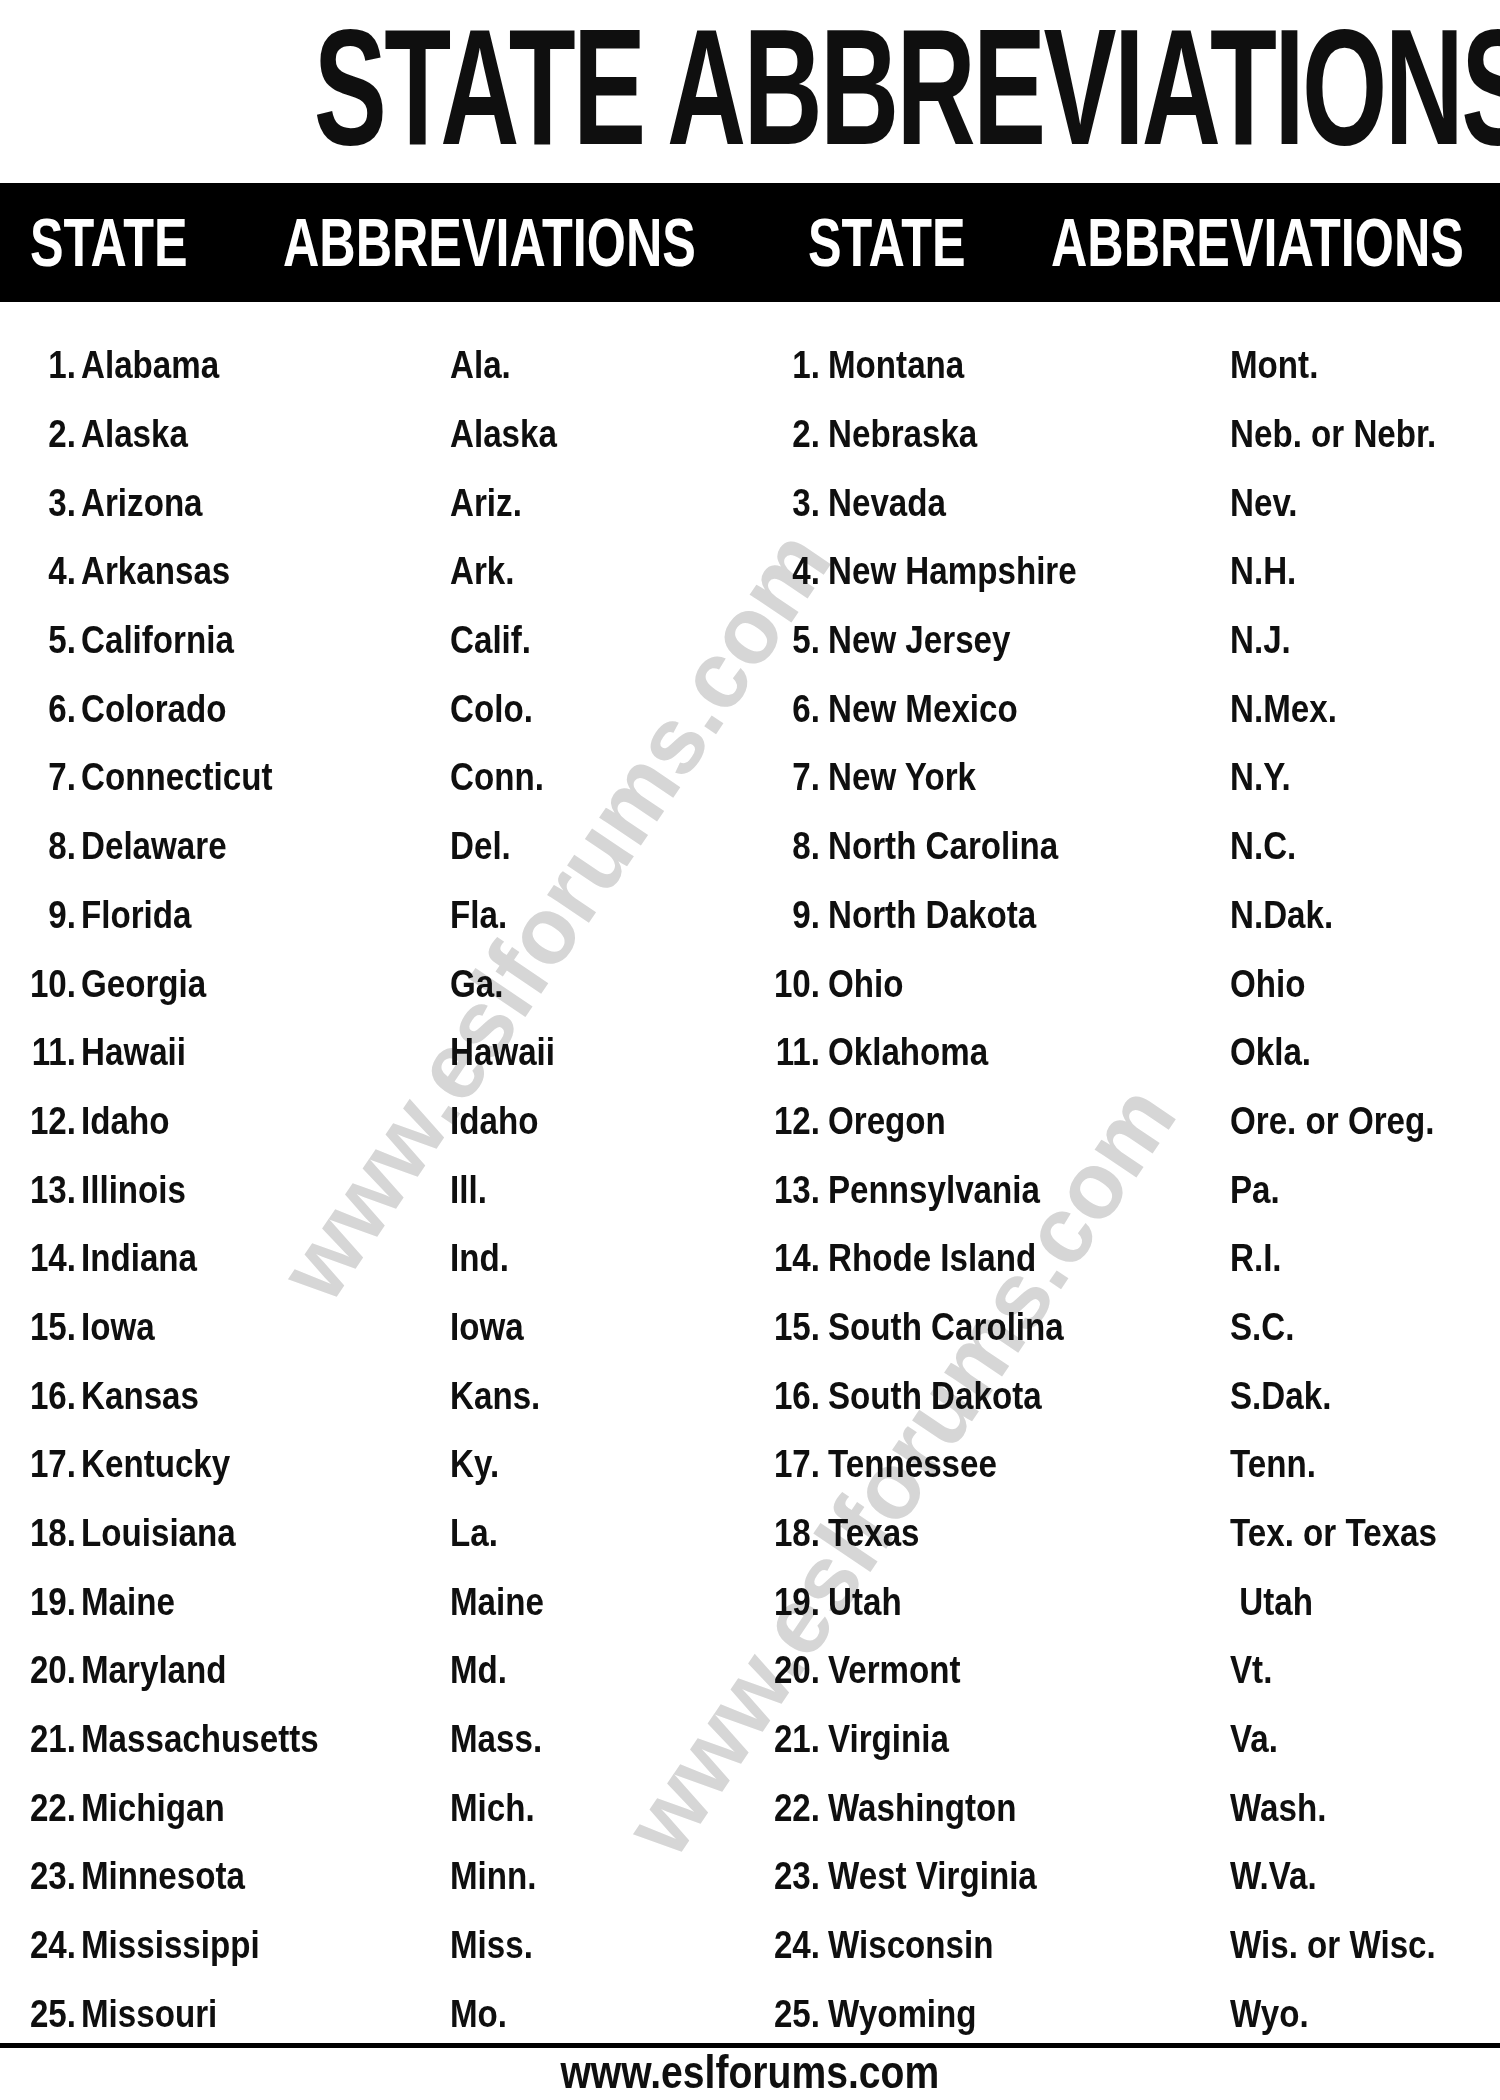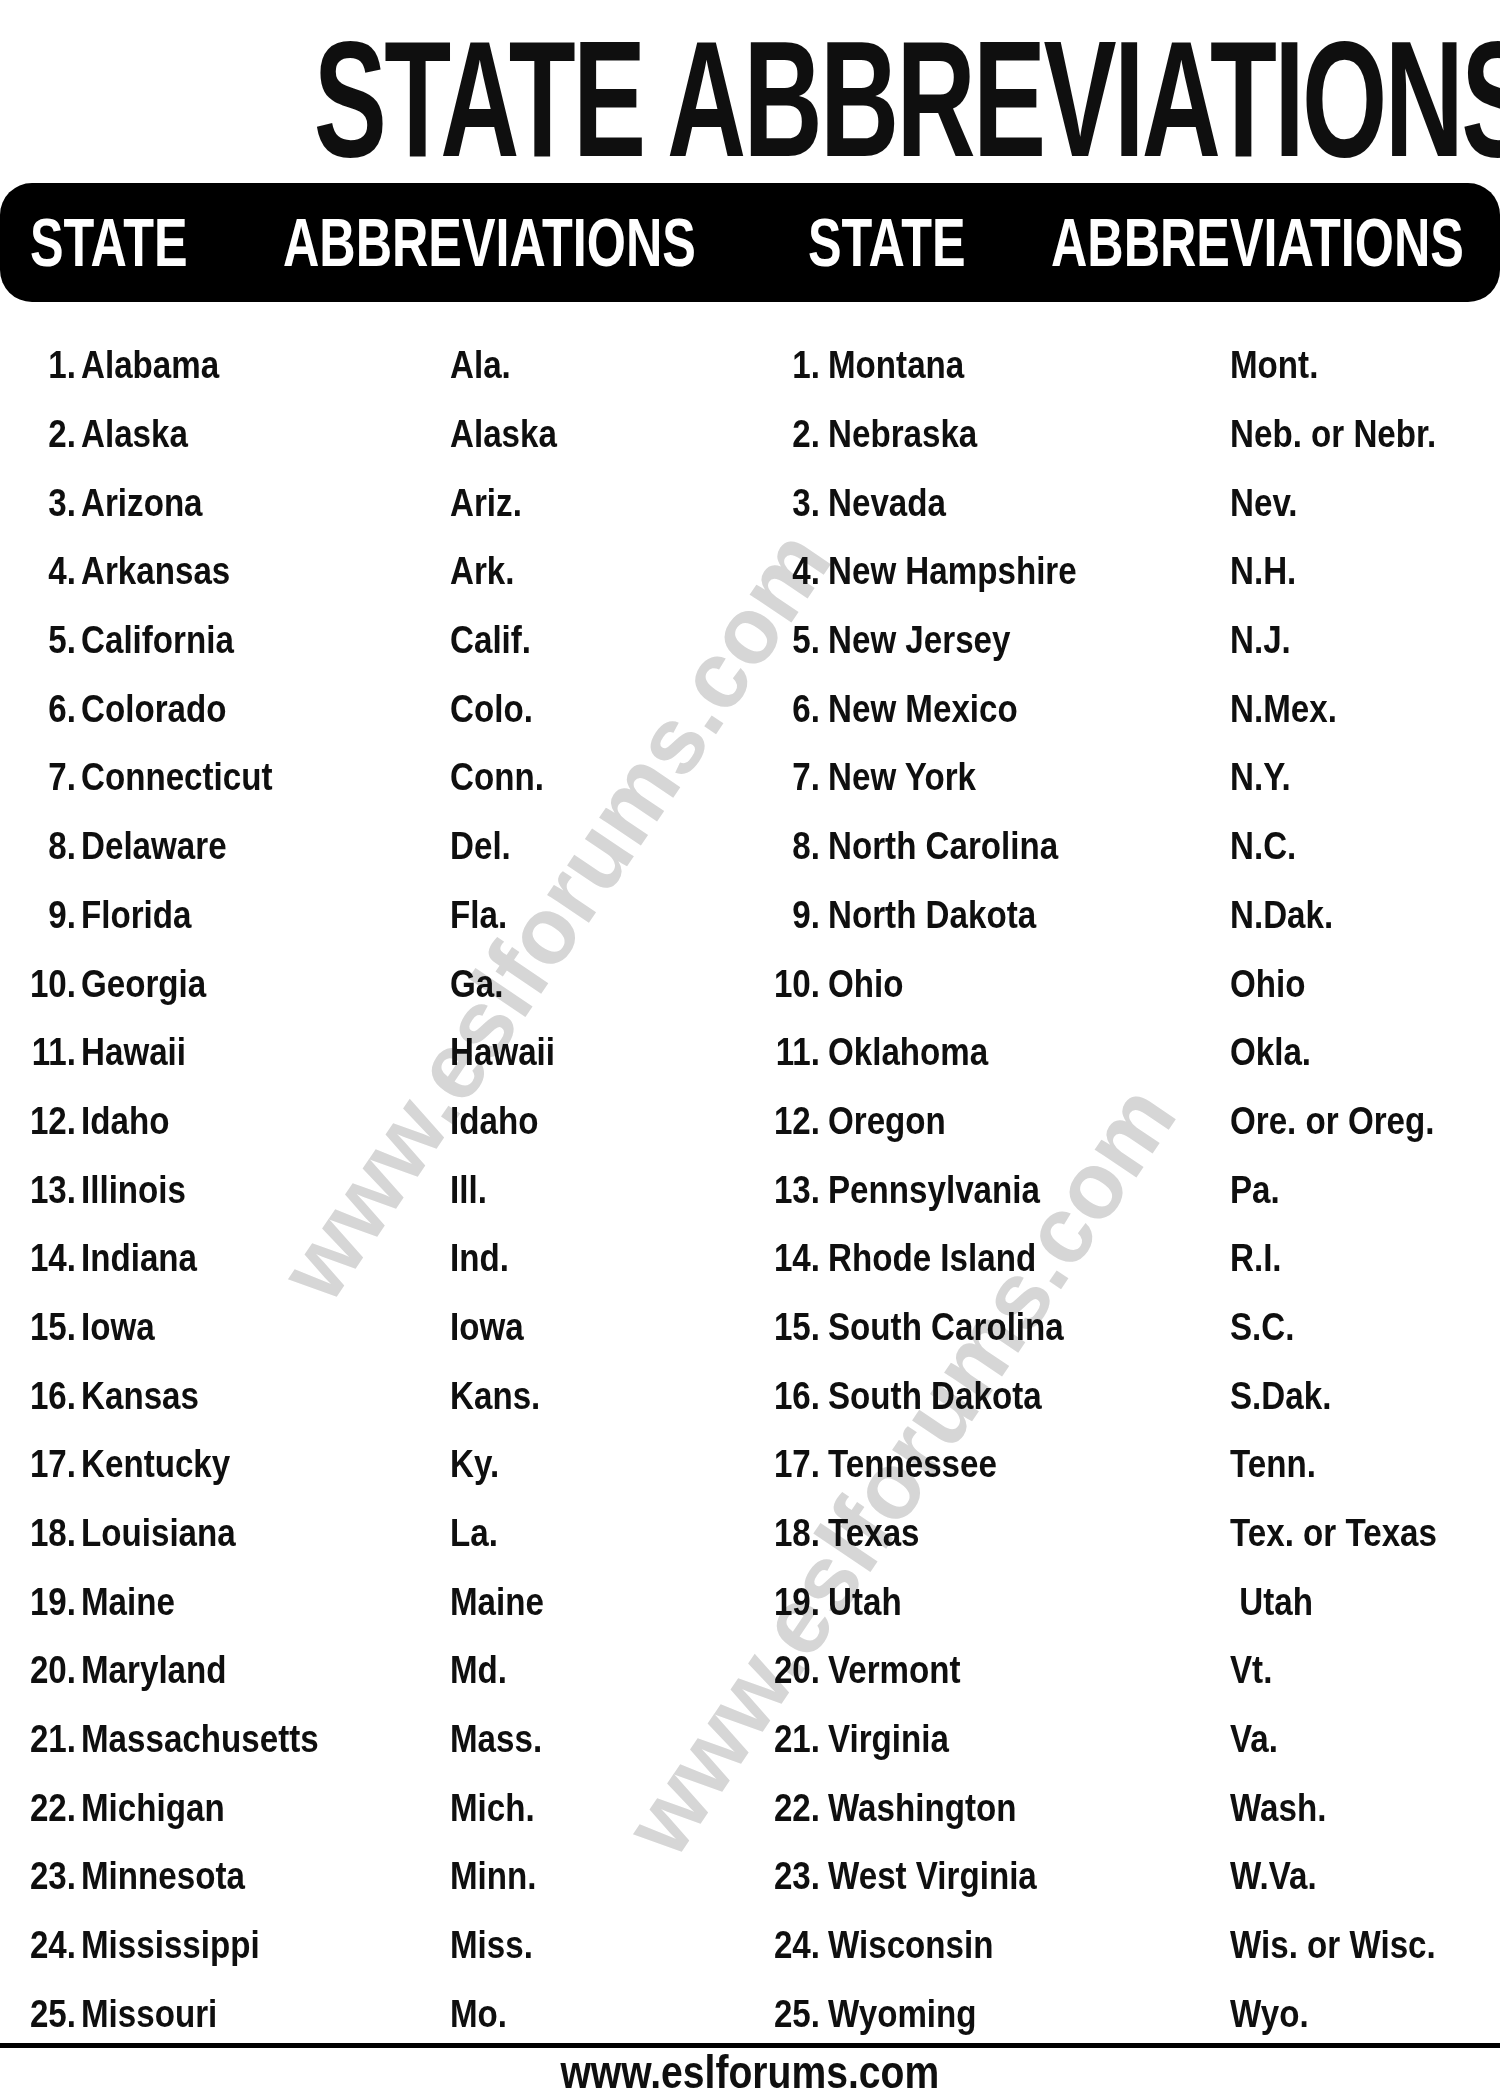--- a/index.html
+++ b/index.html
@@ -12,35 +12,34 @@
   }
   .page{
     position:relative;
     width:1500px;height:2100px;
     background:var(--background,#fff);
     overflow:hidden;
     margin:0 auto;
   }
   
   .title{
-    position:absolute;top:16px;left:0;width:100%;
+    position:absolute;top:4px;left:0;width:100%;
     margin:0;text-align:center;line-height:1;
   }
   .squeeze-title{
     display:inline-block;white-space:nowrap;
     font-size:166px;font-weight:700;letter-spacing:-4px;
     color:var(--text,#0f0f0f);
     transform:scaleX(.66);transform-origin:center;
   }
   
   .header-bar{
     position:absolute;top:183px;left:0;
     width:1500px;height:119px;
     background:var(--bar,#000);
-    border-radius:32px;
   }
   .hlabel{
     position:absolute;top:50%;
     font-size:68px;font-weight:700;color:#ffffff;
     white-space:nowrap;line-height:1;
     transform:translateY(-52%) scaleX(.74);
     transform-origin:left center;
   }
   .hl-0{left:30px}.hl-1{left:283px}.hl-2{left:808px}.hl-3{left:1051px}
   

